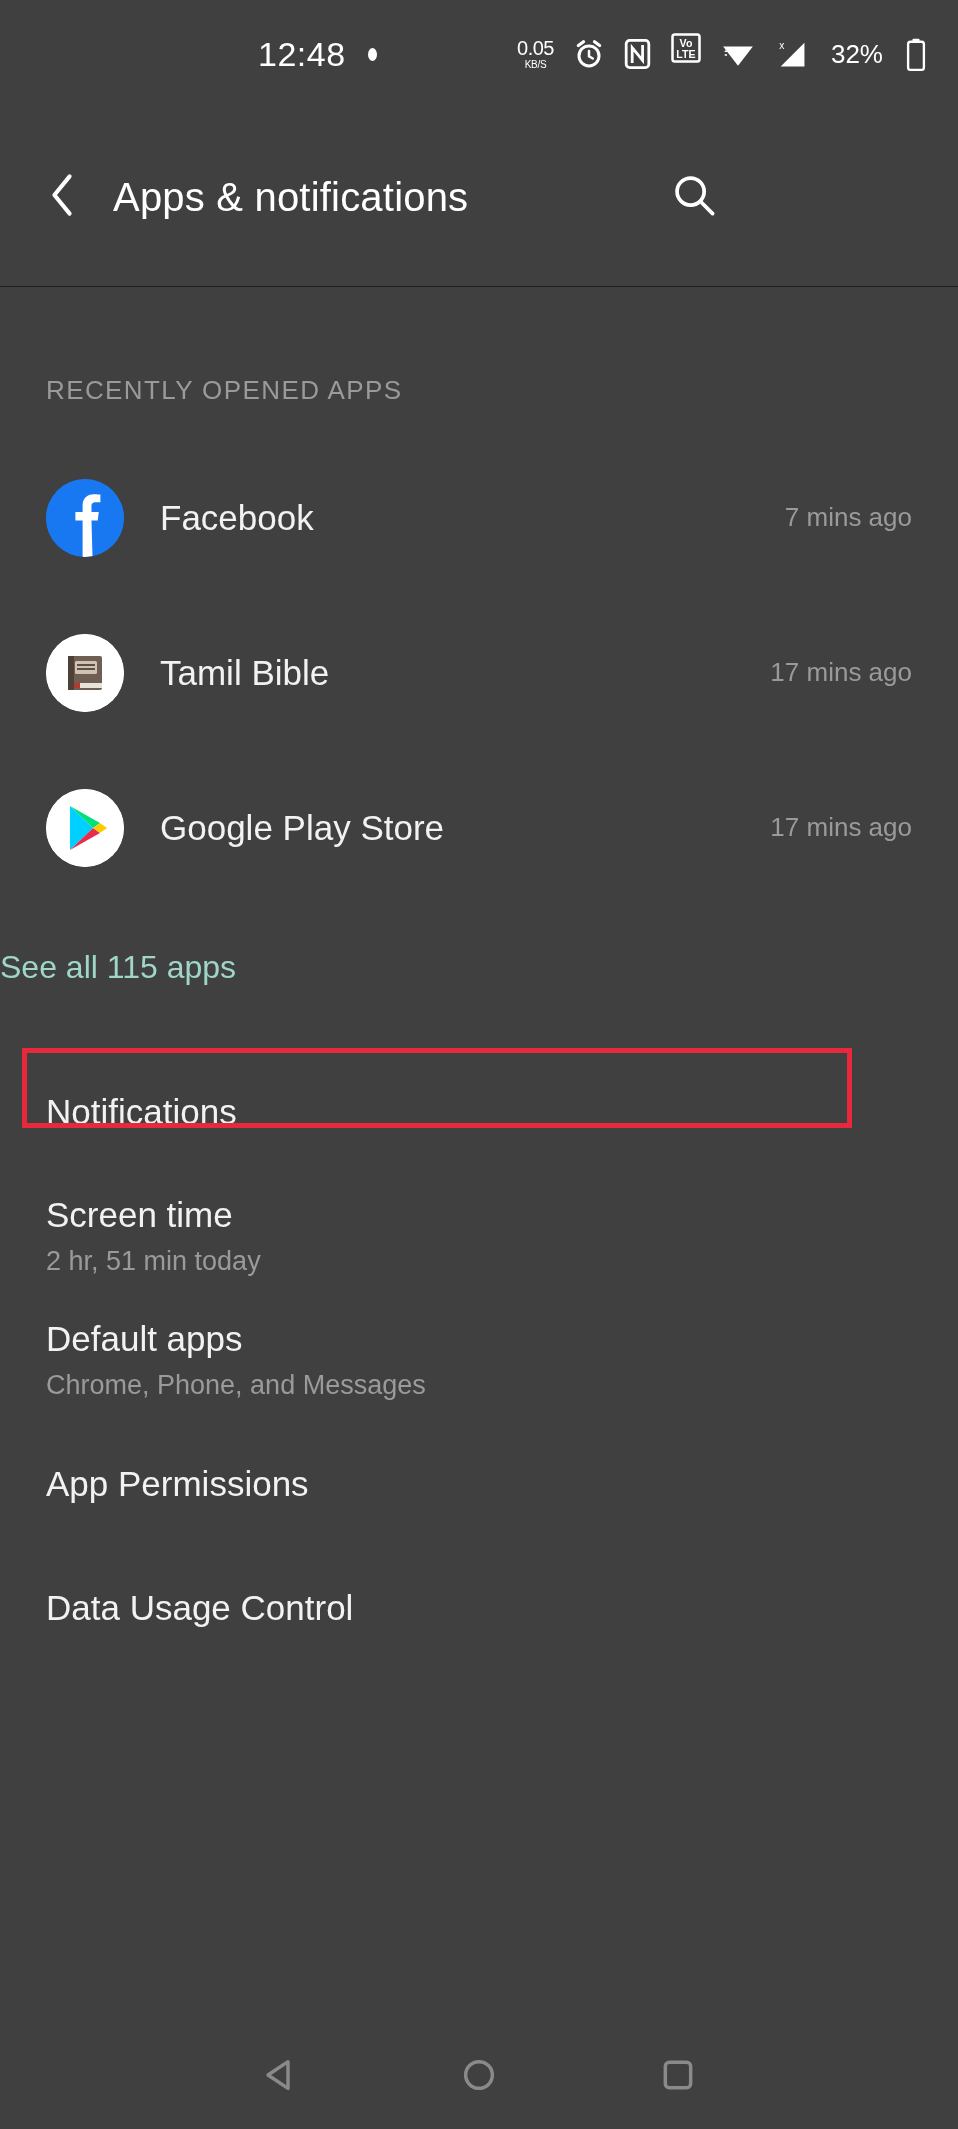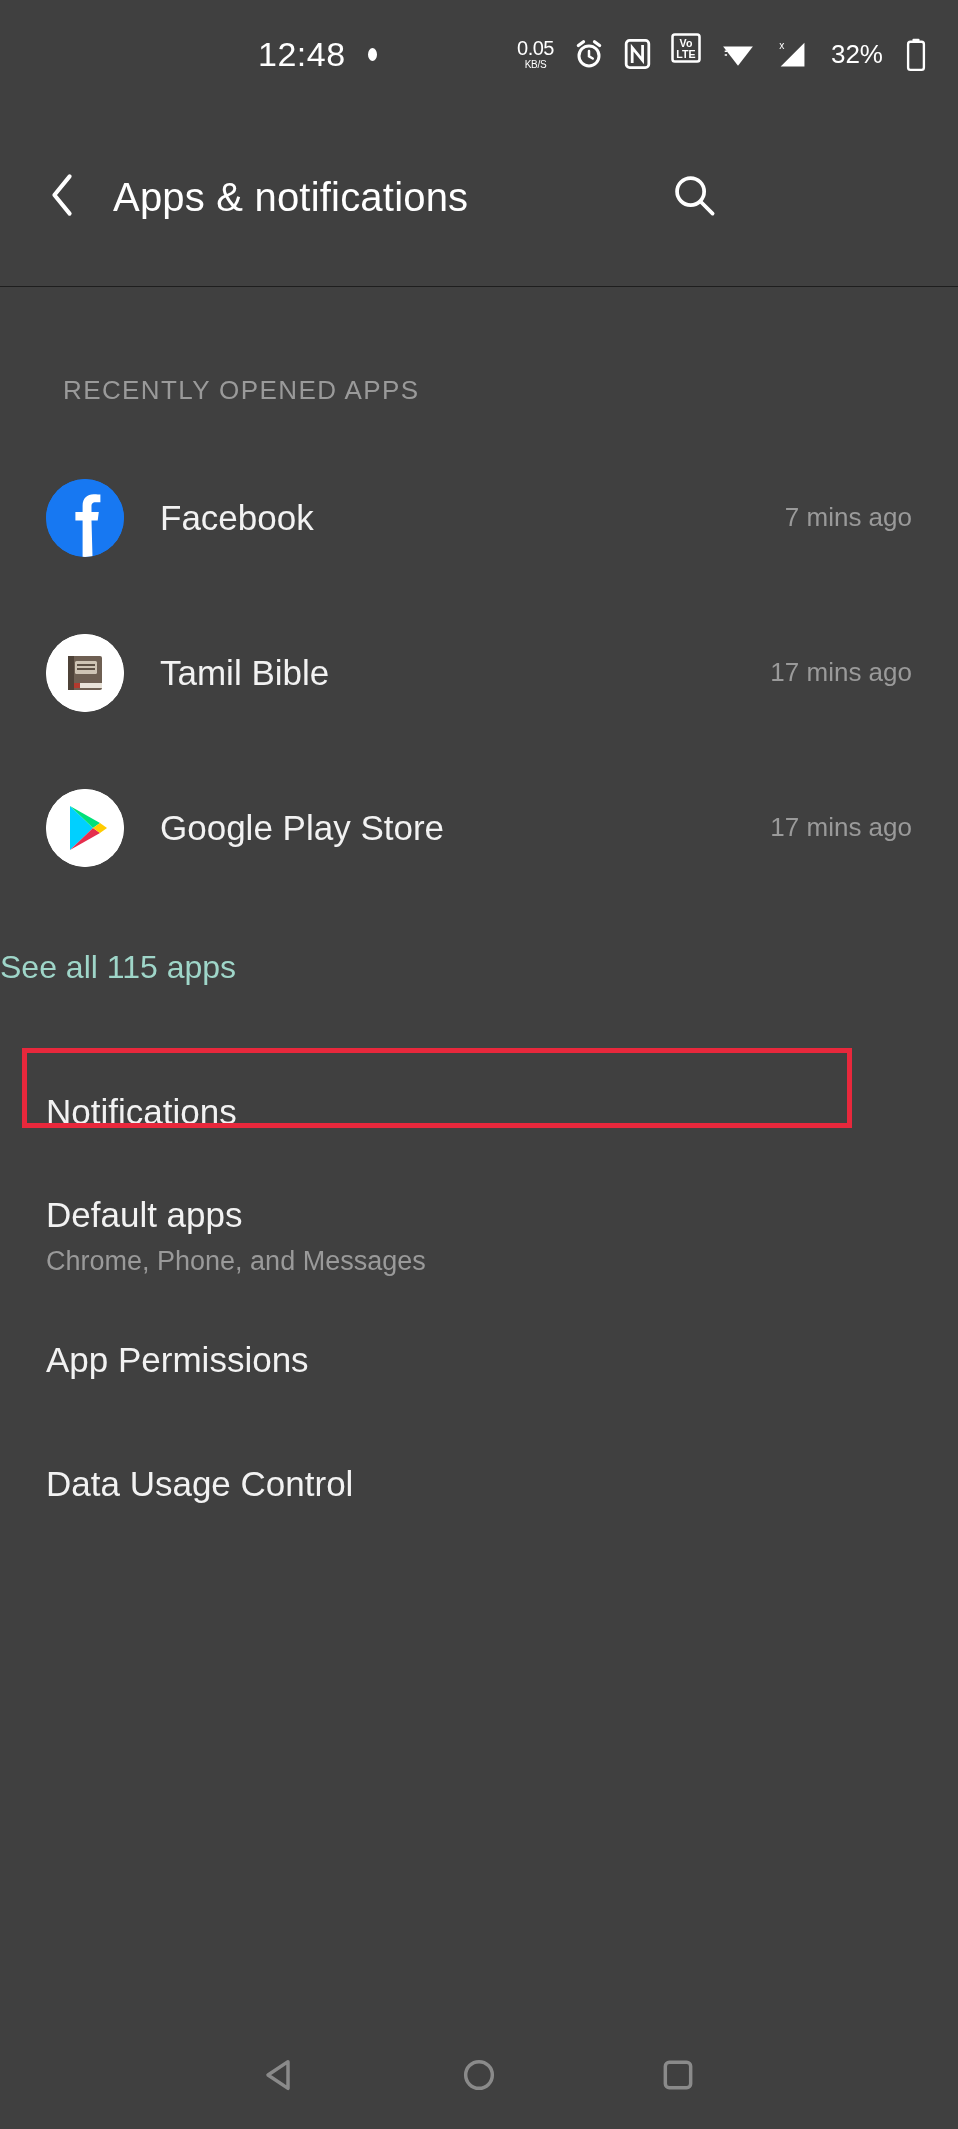--- a/index.html
+++ b/index.html
@@ -95,21 +95,20 @@
 
   
   .content { position: absolute; top: 287px; left: 0; width: 958px; }
 
   .section-header {
     padding: 0 0 0 46px;
     margin-top: 88px;
     font-size: 26px;
     letter-spacing: 1.4px;
     color: #9a9a9a;
-    margin-left: 17px;
   }
 
   .recent-list { margin-top: 34px; }
   .recent-row {
     position: relative;
     height: 155px;
     display: flex;
     align-items: center;
     padding: 0 46px;
   }
@@ -325,20 +324,24 @@
     </div>
 
     <div class="see-all">See all 115 apps</div>
 
     <div class="settings-list">
 
       <div class="setting-row one-line">
         <span class="setting-title">Notifications</span>
       </div>
 
+      <div class="setting-row two-line">
+        <span class="setting-title">Screen time</span>
+        <span class="setting-sub">2 hr, 51 min today</span>
+      </div>
 
       <div class="setting-row two-line">
         <span class="setting-title">Default apps</span>
         <span class="setting-sub">Chrome, Phone, and Messages</span>
       </div>
 
       <div class="setting-row one-line">
         <span class="setting-title">App Permissions</span>
       </div>
 

